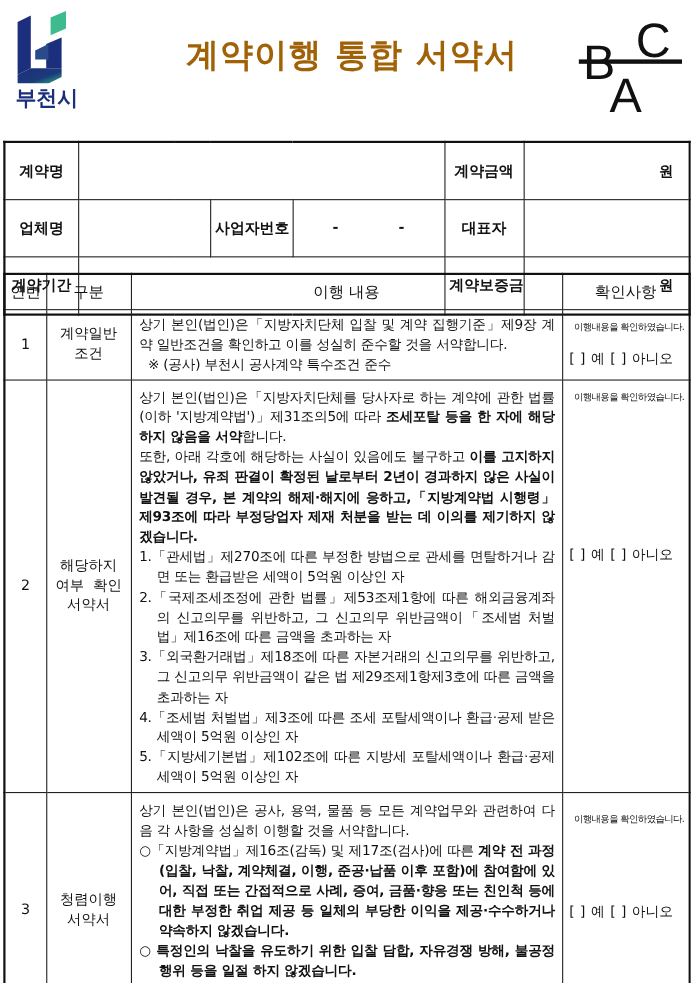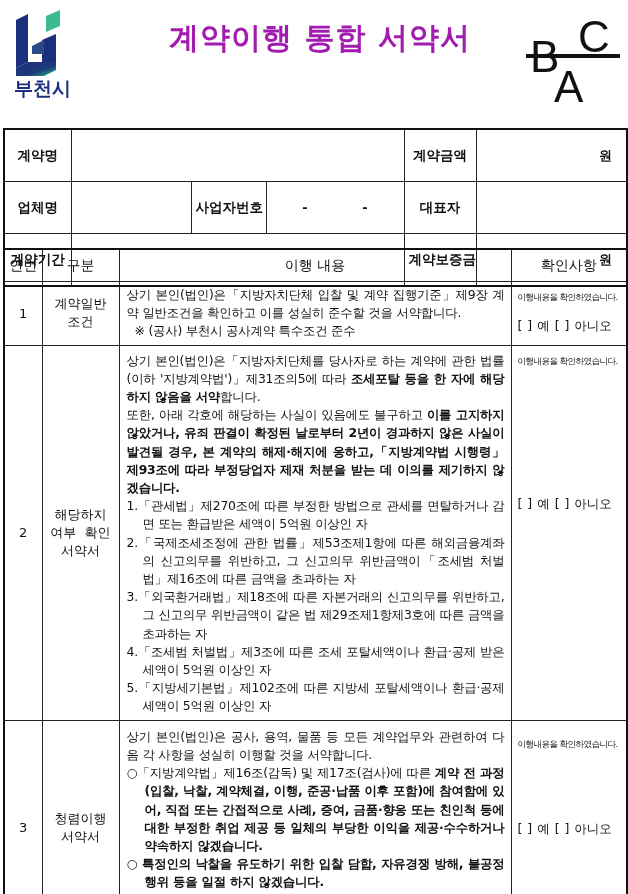--- a/index.html
+++ b/index.html
@@ -3,35 +3,35 @@
 <meta charset="utf-8">
 <style>
   html, body { margin: 0; padding: 0; background: #ffffff; }
   body { width: 628px; height: 894px; position: relative; overflow: hidden;
          font-family: "DejaVu Sans", "Liberation Sans", sans-serif; color: #111; }
 
   
   .logo-left { position: absolute; left: 14px; top: 10px; width: 54px; height: 92px; }
   .logo-left .city { position: absolute; left: 0; top: 66px; font-size: 19px; font-weight: bold;
         color: #1c2f7c; letter-spacing: 0px; white-space: nowrap; }
-  .title { position: absolute; left: 140px; top: 18px; width: 360px; text-align: center;
-        font-size: 30px; font-weight: bold; letter-spacing: 1px; color: #a21caf; }
+  .title { position: absolute; left: 140px; top: 30px; width: 360px; text-align: center;
+        font-size: 30px; font-weight: bold; letter-spacing: 1px; color: #a16207; }
   .logo-right { position: absolute; left: 526px; top: 14px; width: 94px; height: 90px; }
 
   
   table { border-collapse: collapse; position: absolute; table-layout: fixed; }
   #t1 { left: 3px; top: 128px; width: 623px; border: 2px solid #111; }
   #t1 td { border: 1px solid #222; height: 27px; padding: 12px 4px; font-size: 13px; }
   #t1 .lbl { text-align: center; font-weight: bold; font-size: 13.5px; white-space: nowrap; }
   #t1 .won { text-align: right; padding-right: 14px; font-weight: bold; }
   #t1 .dash { text-align: center; font-weight: bold; word-spacing: 50px; }
 
   
   #t2 { left: 3px; top: 248px; width: 623px; border: 2px solid #111; }
-  #t2 td, #t2 th { border: 1px solid #222; padding: 0; font-weight: normal; vertical-align: middle; }
+  #t2 td, #t2 th { border: 1px solid #222; padding: 0; font-weight: normal; vertical-align: middle; text-align: right; }
   #t2 th { height: 31px; font-size: 14px; text-align: center; }
   #t2 td.num { text-align: center; font-size: 13px; }
   #t2 td.cat { text-align: center; font-size: 13px; line-height: 18px; }
   #t2 td.body { font-size: 12.4px; line-height: 18.2px; padding: 4px 6px 4px 7px; text-align: justify; letter-spacing: -0.2px; }
   #t2 td.chk { vertical-align: top; padding: 10px 4px 0 6px; position: relative; }
   .confirm-note { font-size: 8.6px; letter-spacing: -0.6px; white-space: nowrap; display: block; }
   .yn { position: absolute; left: 6px; font-size: 12.5px; white-space: nowrap; word-spacing: 1px; }
   b, .b { font-weight: bold; }
   .indent { padding-left: 16px; text-indent: -16px; display: block; }
   .circ { padding-left: 18px; text-indent: -18px; display: block; }

